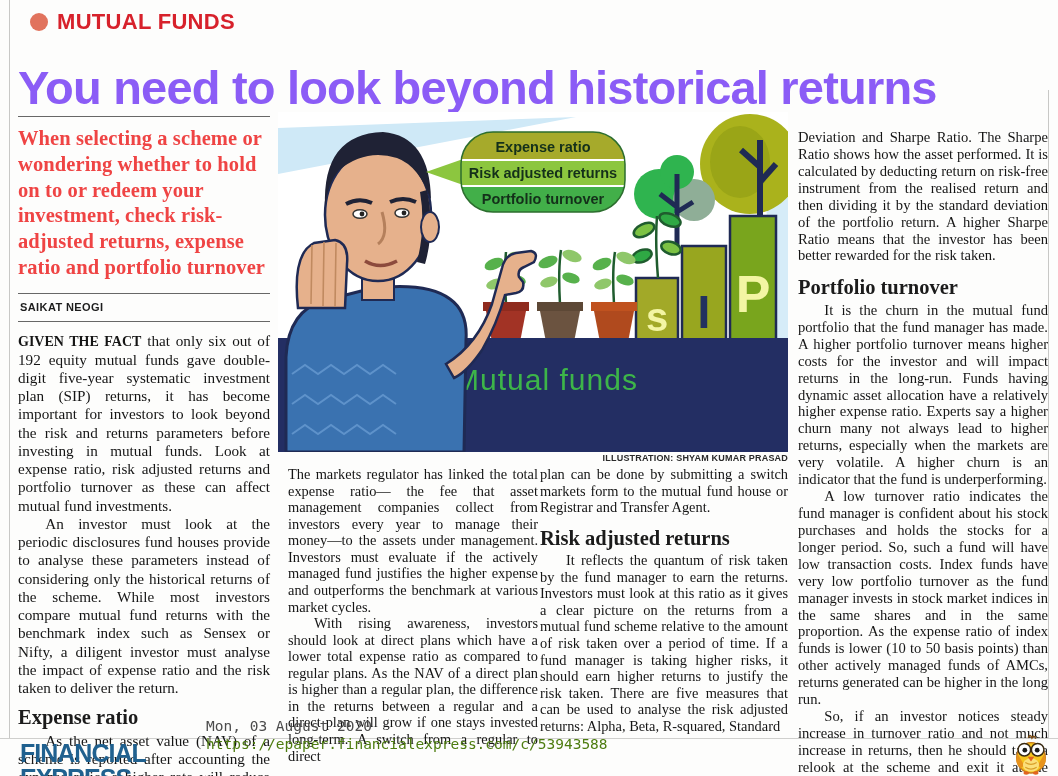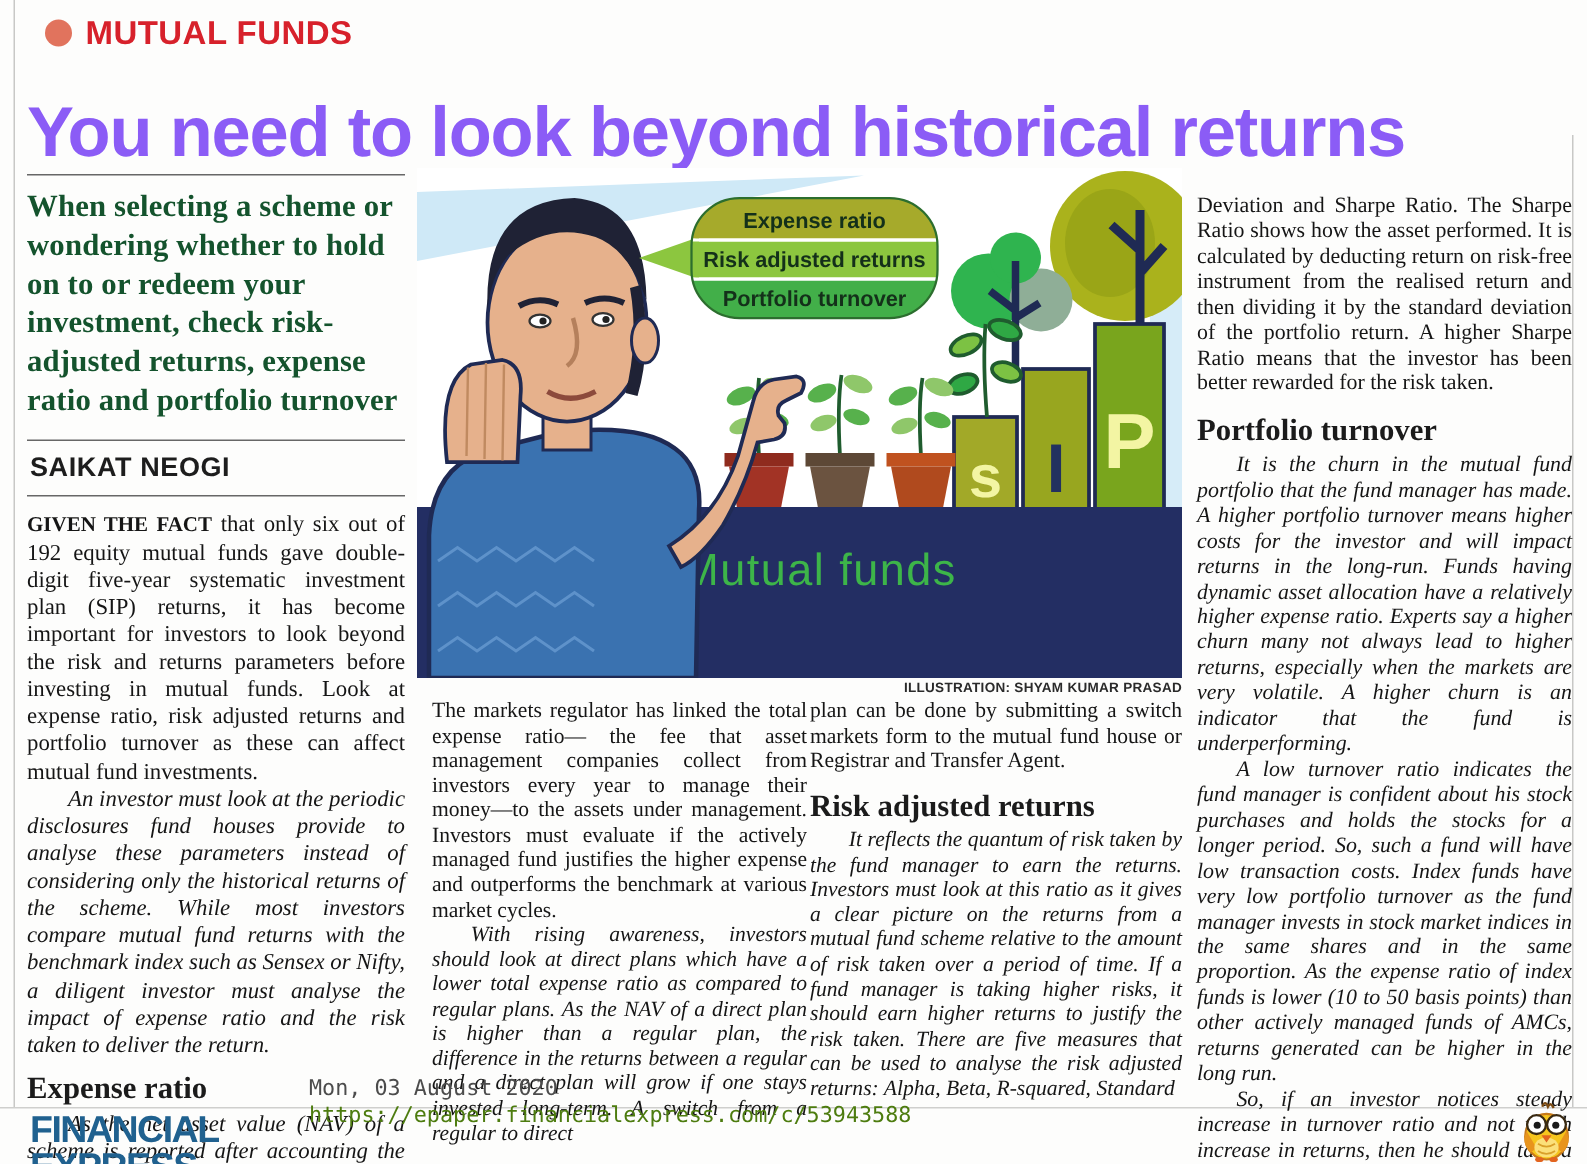--- a/index.html
+++ b/index.html
@@ -13,27 +13,27 @@
   .kicker{position:absolute;left:30px;top:9px;display:flex;align-items:center;gap:9px;}
   .kicker-dot{width:18px;height:18px;border-radius:50%;background:#e1735d;}
   .kicker-label{font-family:"Liberation Sans",sans-serif;font-weight:bold;font-size:22px;
                 color:#d7212b;letter-spacing:.3px;}
   .headline{position:absolute;left:18px;top:32px;width:1026px;font-family:"Liberation Sans",sans-serif;
             font-weight:bold;font-size:47px;letter-spacing:-.8px;color:#8b5cf6;line-height:1.05;}
 
   
   .col1{position:absolute;left:18px;top:116px;width:252px;}
   .rule{border:none;border-top:1.6px solid #676767;margin:0;}
-  .standfirst{font-size:20.5px;font-weight:bold;line-height:1.26;color:#14532d;
+  .standfirst{font-size:20.5px;font-weight:bold;line-height:1.26;color:#ef4444;
               padding:9px 0 12px 0;letter-spacing:.1px;}
-  .byline{font-family:"Liberation Sans",sans-serif;font-weight:bold;font-size:18px;
+  .byline{font-family:"Liberation Sans",sans-serif;font-weight:bold;font-size:11px;
           letter-spacing:.4px;color:#1d1d1d;padding:7px 0 8px 2px;}
   .bodytext{font-size:15.2px;line-height:1.2;text-align:justify;}
   .bodytext p{margin:0;}
-  .bodytext p.indent{text-indent:1.8em;font-style:italic;}
+  .bodytext p.indent{text-indent:1.8em;}
   .lead-bold{font-family:Liberation Serif, serif;font-weight:bold;font-size:14px;}
   .sec-heading{font-size:20.5px;font-weight:600;color:#1b1b1b;margin:9px 0 3px 0;line-height:1.1;}
   .col1 .bodytext{margin-top:10px;}
 
   
   .illo{position:absolute;left:278px;top:112px;width:510px;height:340px;background:#ffffff;}
   .illo svg{display:block;}
   .illo-credit{position:absolute;left:278px;top:453px;width:510px;text-align:right;
                font-family:"Liberation Sans",sans-serif;font-weight:bold;font-size:9px;
                color:#2a2a2a;letter-spacing:.2px;}

